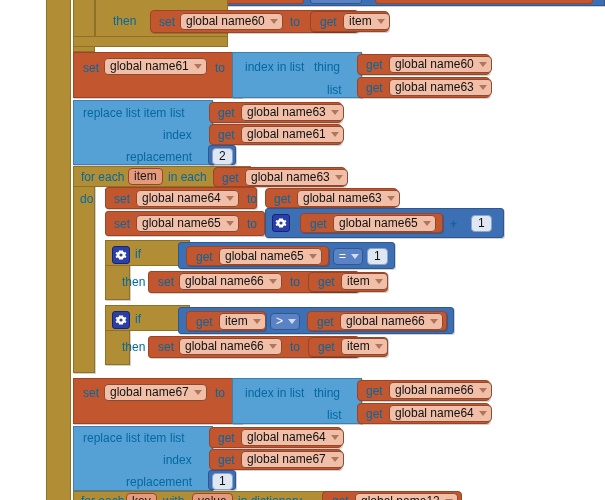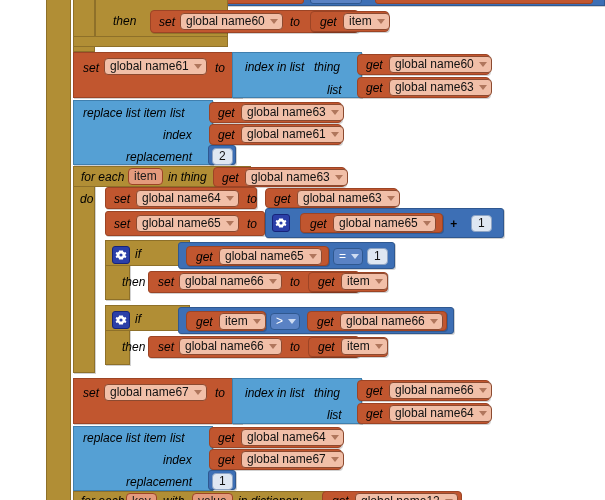--- a/index.html
+++ b/index.html
@@ -12,21 +12,21 @@
   }
   #canvas{position:relative;width:605px;height:500px;overflow:hidden;background:#fff;}
 
   
   .blk{position:absolute;box-sizing:border-box;}
   .ctl{ background:#b18e35; border:1px solid #8e7029;}     
   .var{ background:#c1562f; border:1px solid #9c4425;}     
   .lst{ background:#55a0d4; border:1px solid #3f7fae;}     
   .mth{ background:#3d6fb5; border:1px solid #2f5890;}     
 
-  .lbl{color:#000000;white-space:nowrap;line-height:1;font-style:italic;}
+  .lbl{color:#0369a1;white-space:nowrap;line-height:1;}
 
   
   .field{
     display:inline-flex;align-items:center;gap:3px;
     background:#f1bfa8;border:1px solid #8c4a30;border-radius:4px;
     padding:1px 4px 2px 5px;color:#111;white-space:nowrap;line-height:1;
   }
   .field.num{background:#dfe7f2;border:1px solid #8ea4c4;border-radius:4px;color:#111;padding:1px 6px 2px 6px;}
   .field.op{background:#5a82c4;border:1px solid #2f5890;color:#fff;padding:1px 3px 2px 5px;}
   .caret{
@@ -154,21 +154,21 @@
         <span>2</span>
       </span>
   </div>
 
   <div class="blk ctl shadow" style="left:73px;top:166px;width:22px;height:207px;"></div>
   <div class="blk ctl" style="left:73px;top:166px;width:178px;height:21px;"></div>
   <div class="lbl blk" style="left:81px;top:171px;">for each</div>
   <div class="blk" style="left:128px;top:168px;">
     <span class="param">item</span>
   </div>
-  <div class="lbl blk" style="left:168px;top:171px;">in thing</div>
+  <div class="lbl blk" style="left:168px;top:171px;">in each</div>
 
   <div class="blk var shadow" style="left:213px;top:167px;width:133px;height:20px;border-radius:4px;"></div>
   <div class="lbl blk" style="left:222px;top:172px;">get</div>
   <div class="blk" style="left:245px;top:169px;">
     <span class="field">
         <span>global name63</span>
         <i class="caret"></i>
       </span>
   </div>
   <div class="lbl blk" style="left:80px;top:193px;">do</div>

